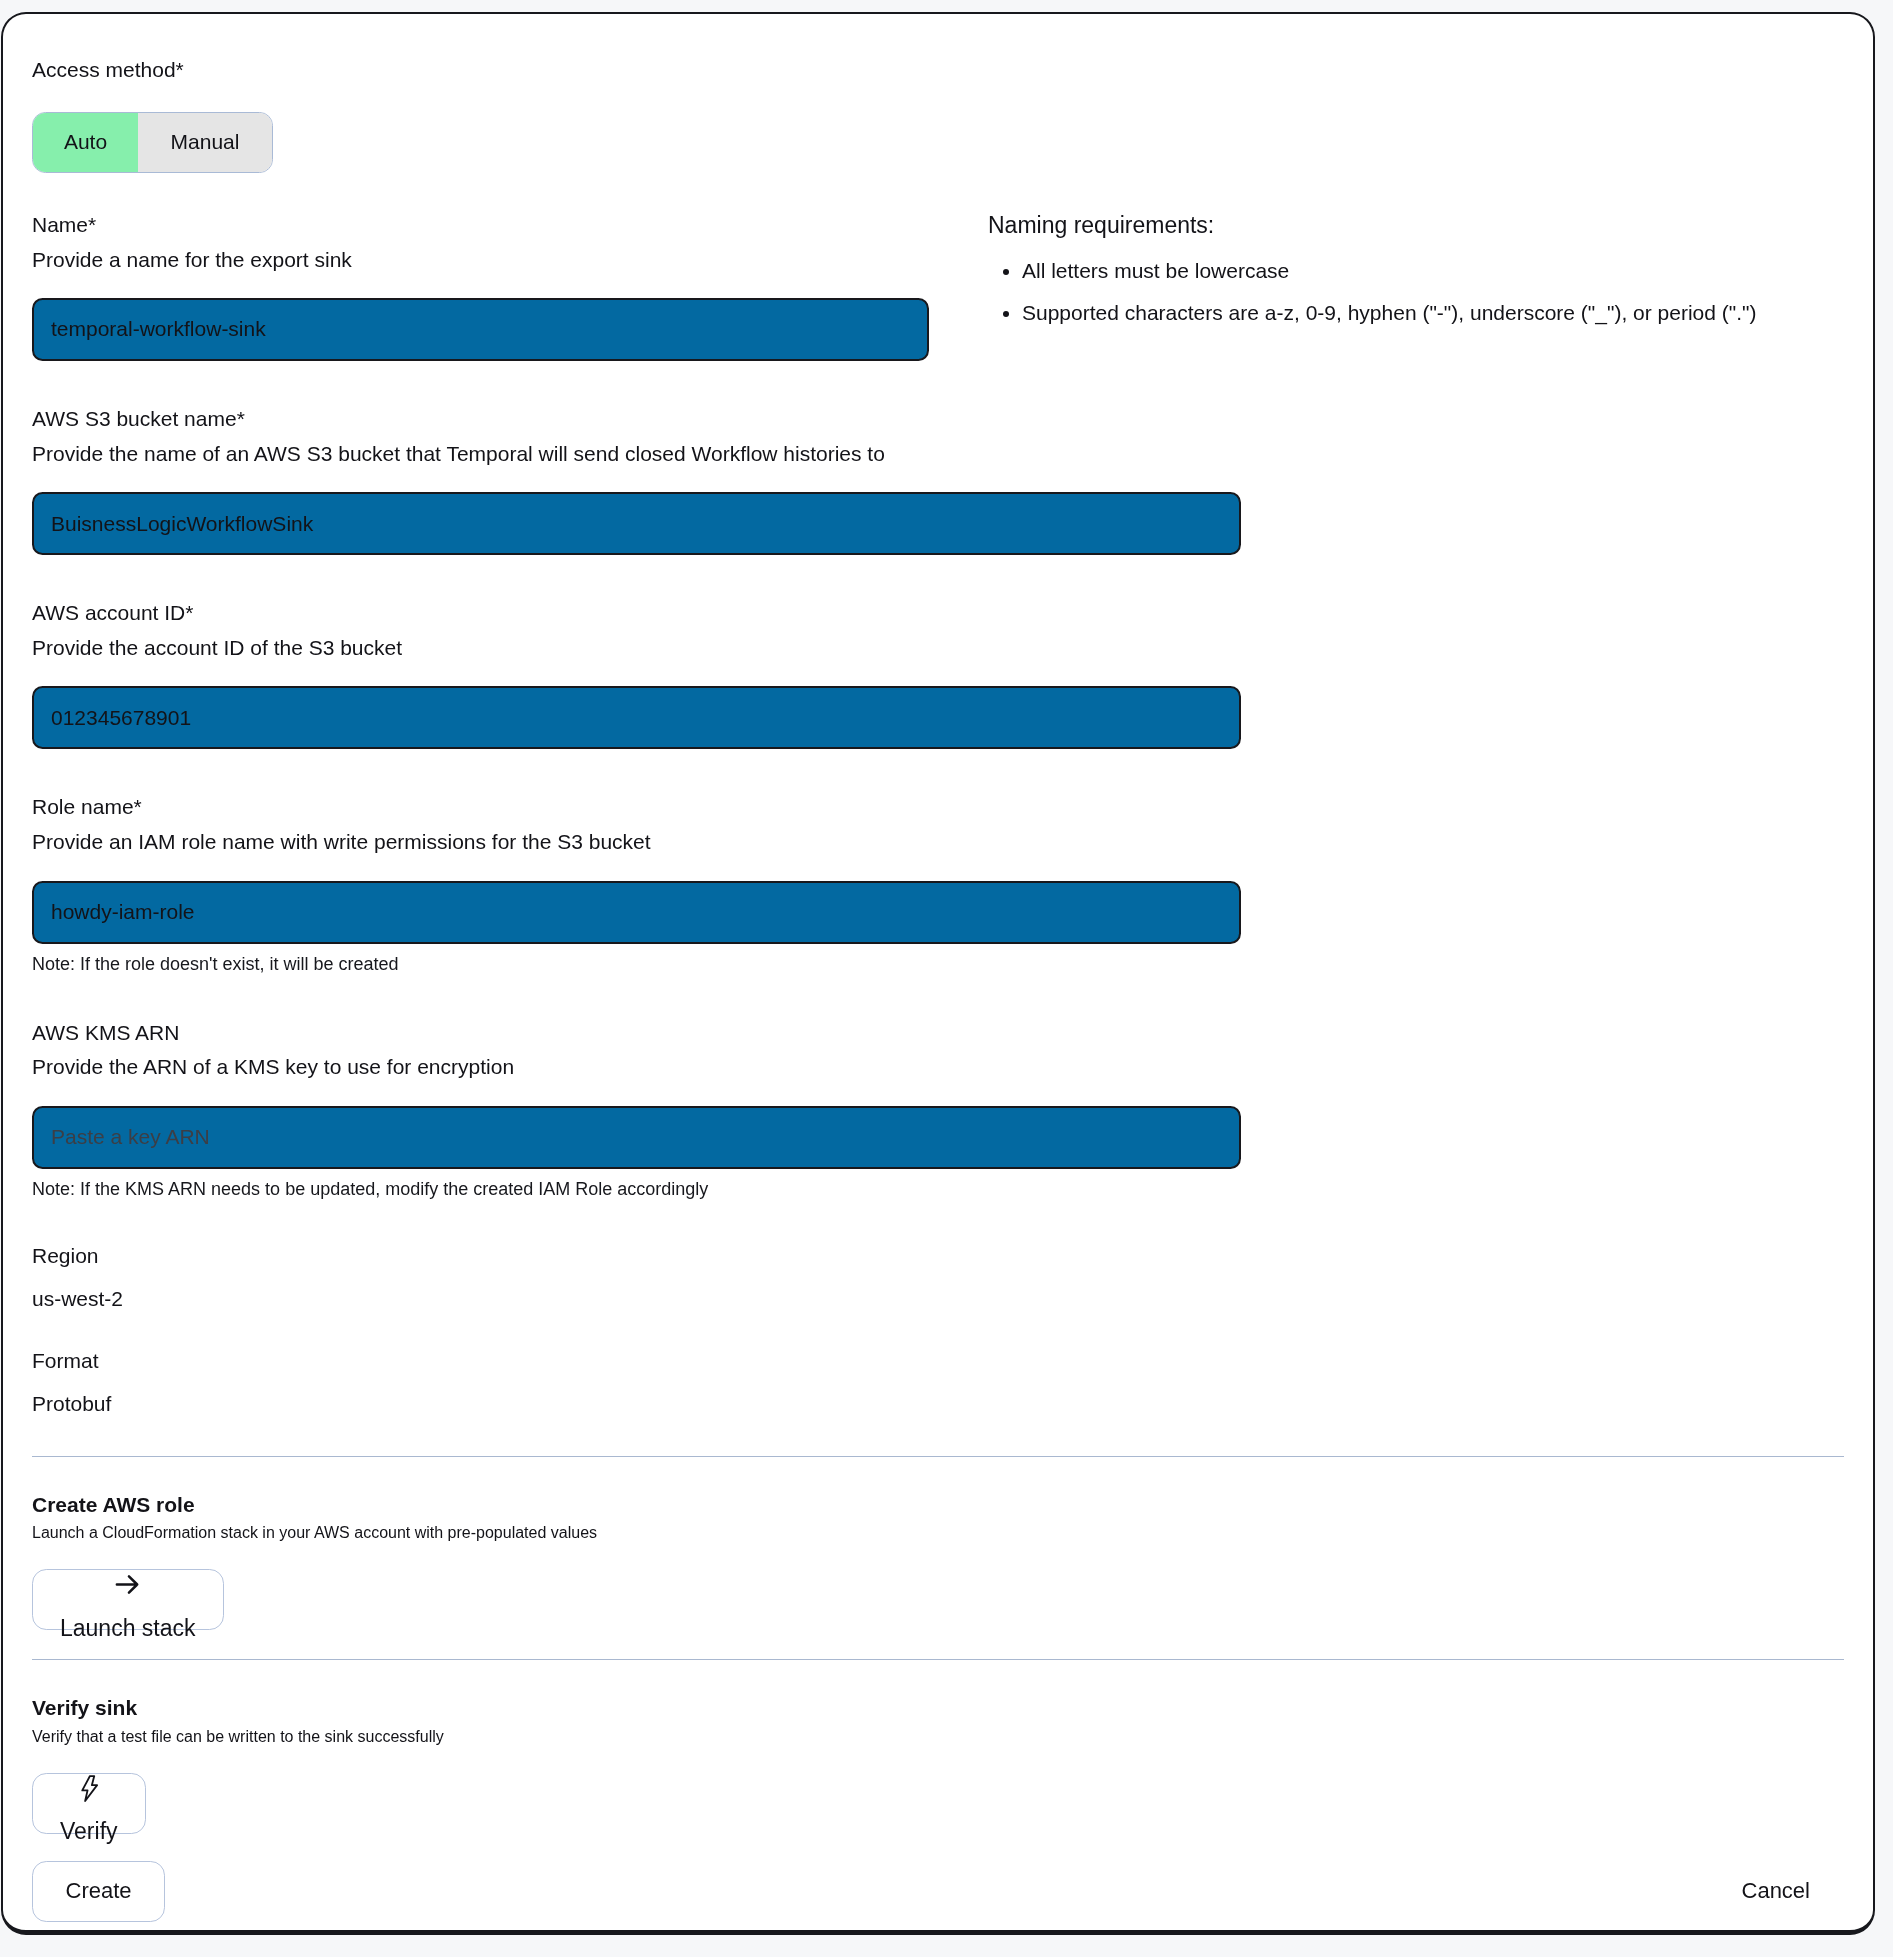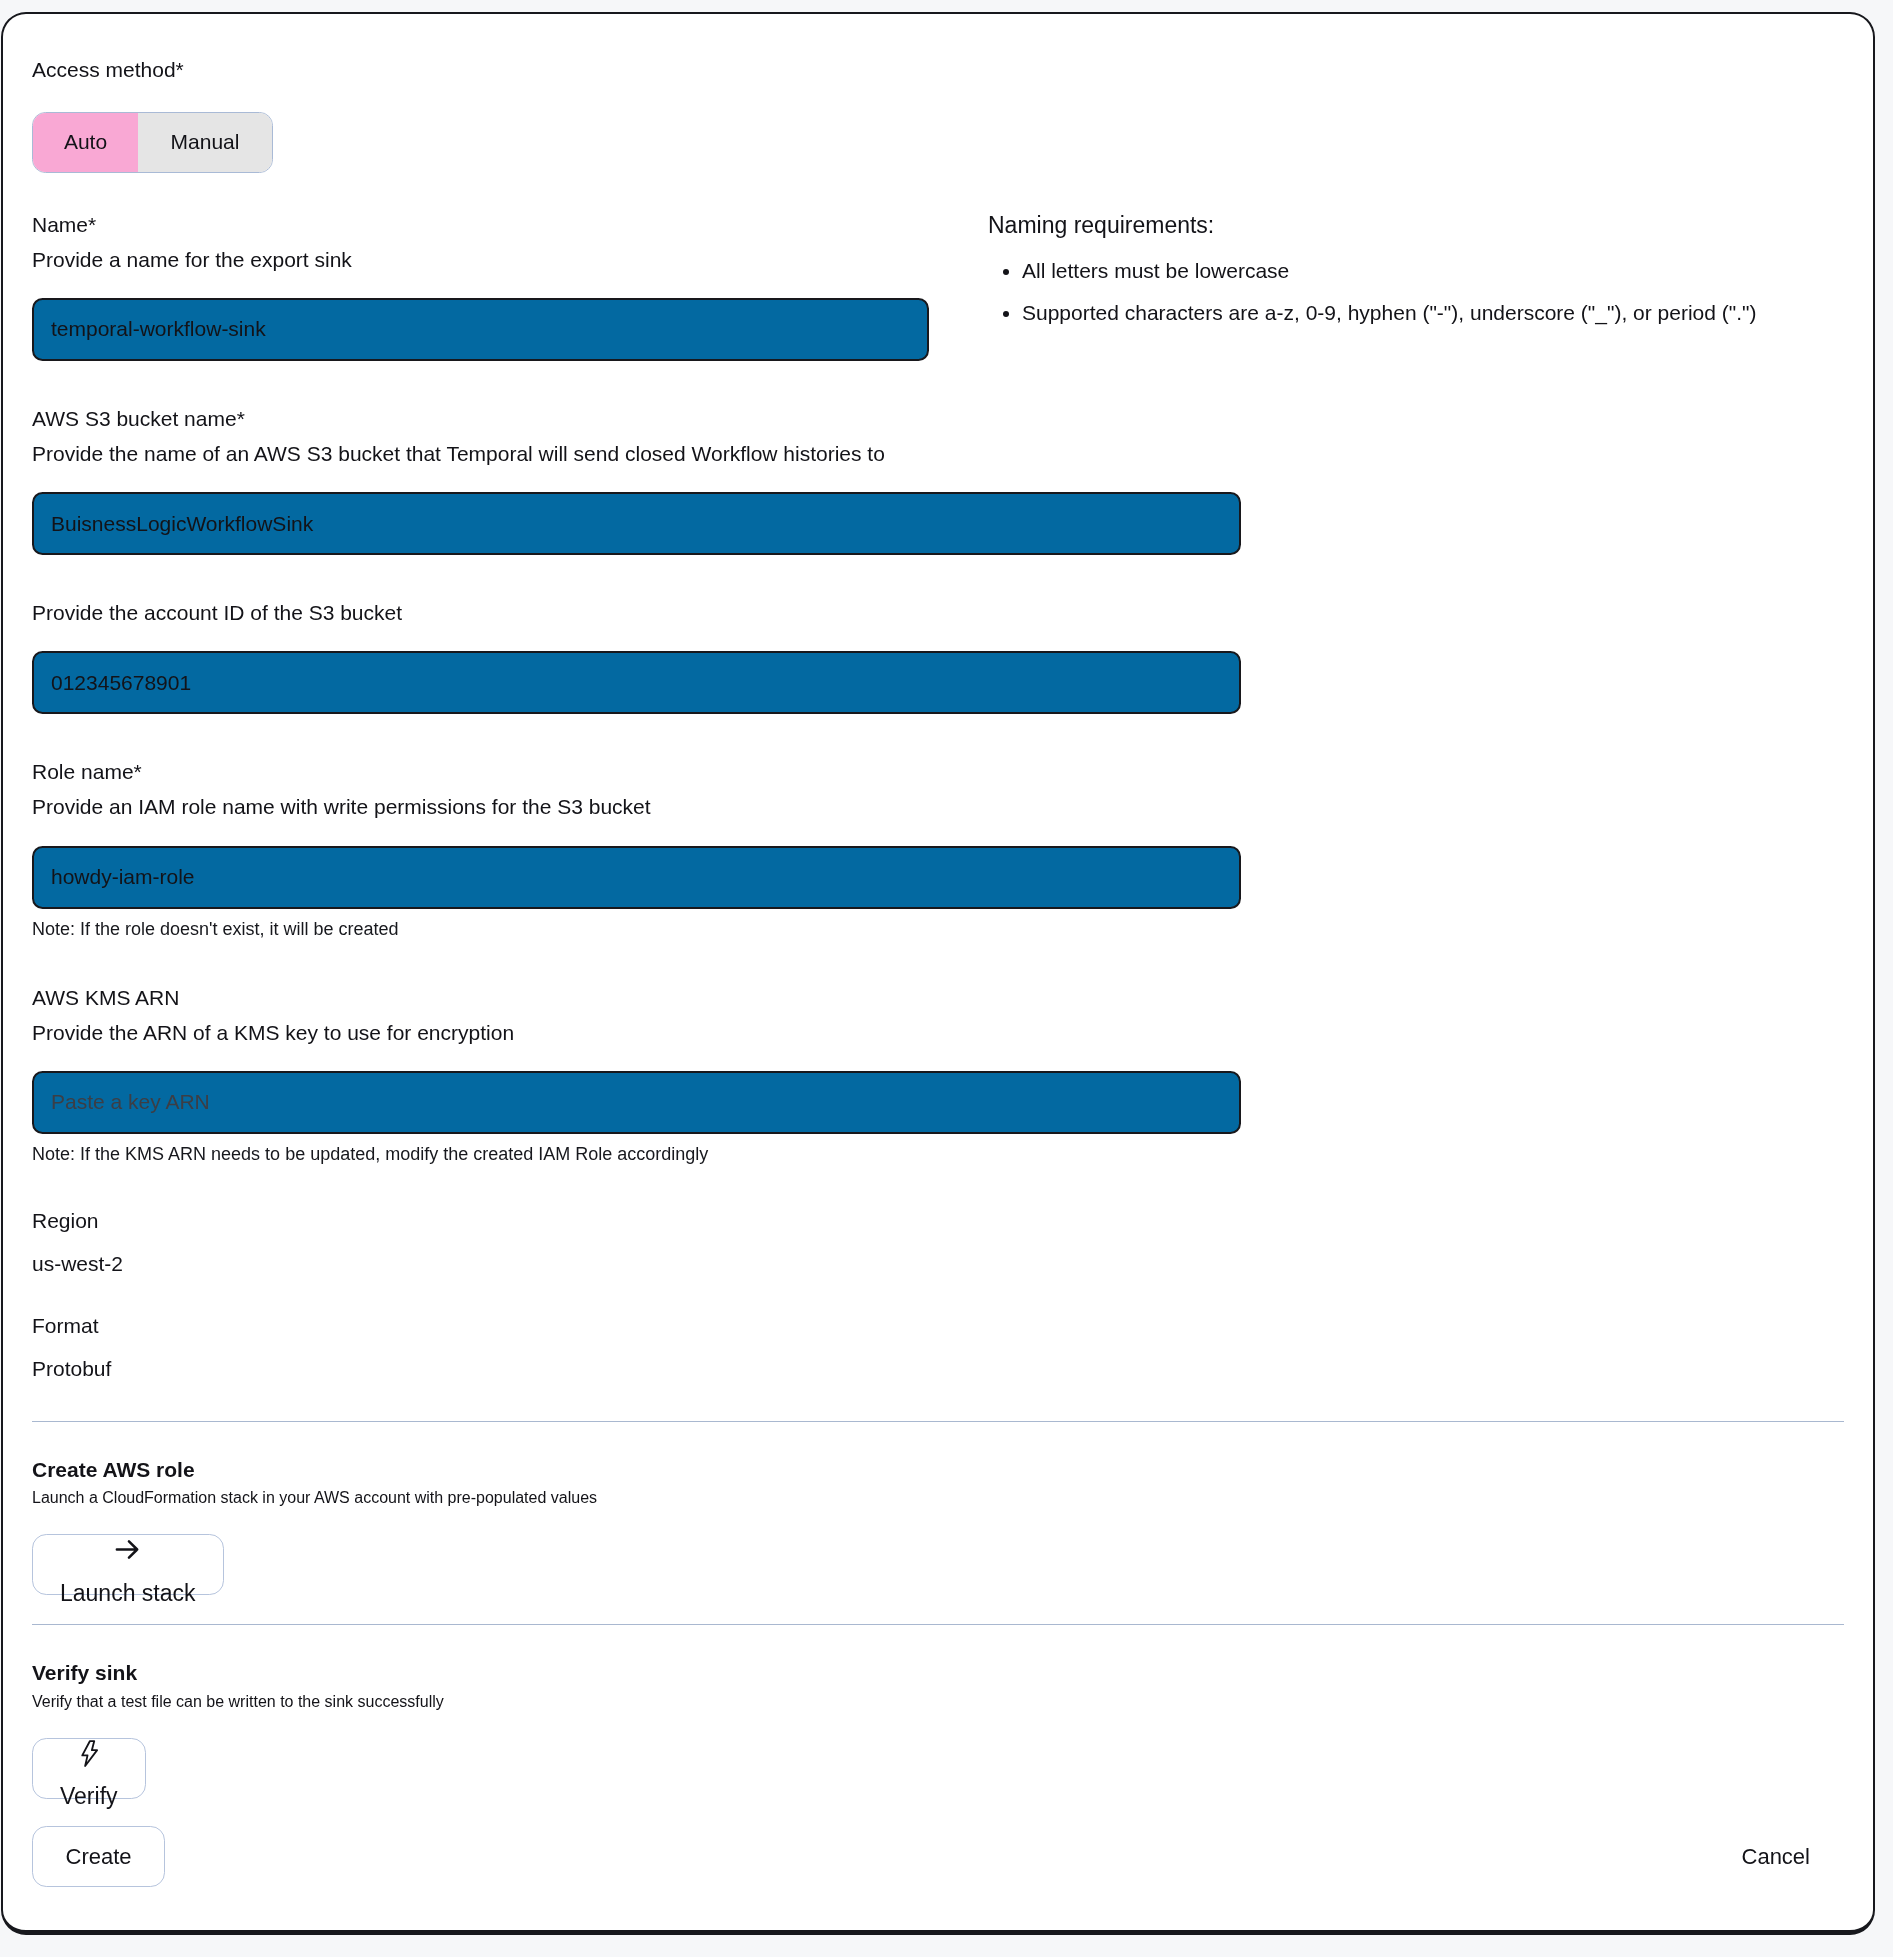--- a/index.html
+++ b/index.html
@@ -30,21 +30,21 @@
     margin-top: 29px;
     border: 1.9px solid #a9bad6;
     border-radius: 13.4px;
     overflow: hidden;
     height: 61px;
   }
   .toggle-seg {
     display: flex; align-items: center; justify-content: center;
     font-size: 21px; cursor: pointer; background: #e5e5e5;
   }
-  .toggle-seg.selected { background: #f9a8d4; }
+  .toggle-seg.selected { background: #86efac; }
   .toggle-seg.auto { width: 105px; }
   .toggle-seg.manual { width: 134px; }
 
   .row { display: flex; margin-top: 38px; }
   .col-left { width: 897px; flex: 0 0 auto; }
   .col-right { margin-left: 59px; width: 865px; }
 
   .text-input {
     display: block;
     height: 63px;
@@ -142,20 +142,21 @@
       </div>
     </div>
 
     <div class="section-gap">
       <div class="field-label">AWS S3 bucket name*</div>
       <div class="field-desc">Provide the name of an AWS S3 bucket that Temporal will send closed Workflow histories to</div>
       <input type="text" class="text-input w-wide" value="BuisnessLogicWorkflowSink" style="">
     </div>
 
     <div class="section-gap">
+      <div class="field-label">AWS account ID*</div>
       <div class="field-desc">Provide the account ID of the S3 bucket</div>
       <input type="text" class="text-input w-wide" value="012345678901" style="">
     </div>
 
     <div class="section-gap">
       <div class="field-label">Role name*</div>
       <div class="field-desc">Provide an IAM role name with write permissions for the S3 bucket</div>
       <input type="text" class="text-input w-wide" value="howdy-iam-role" style="">
       <div class="note">Note: If the role doesn't exist, it will be created</div>
     </div>

